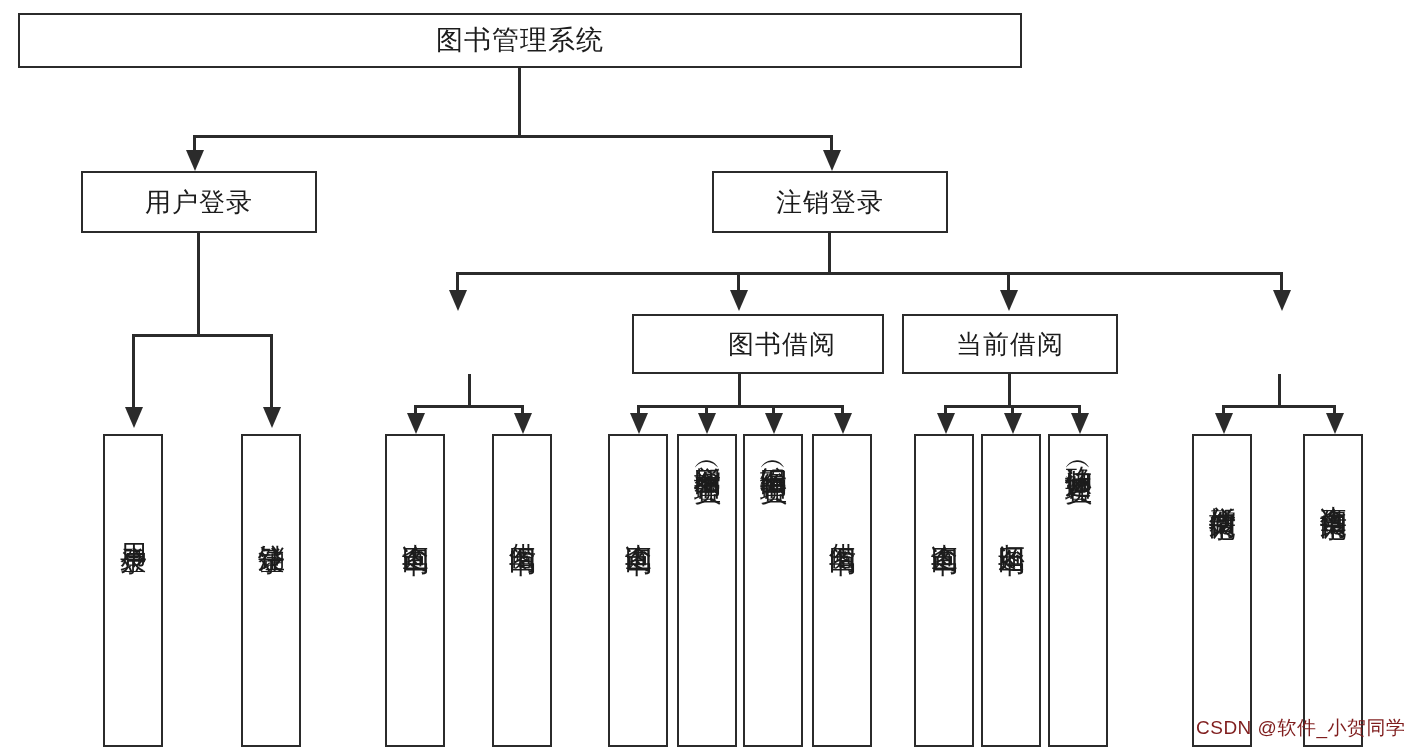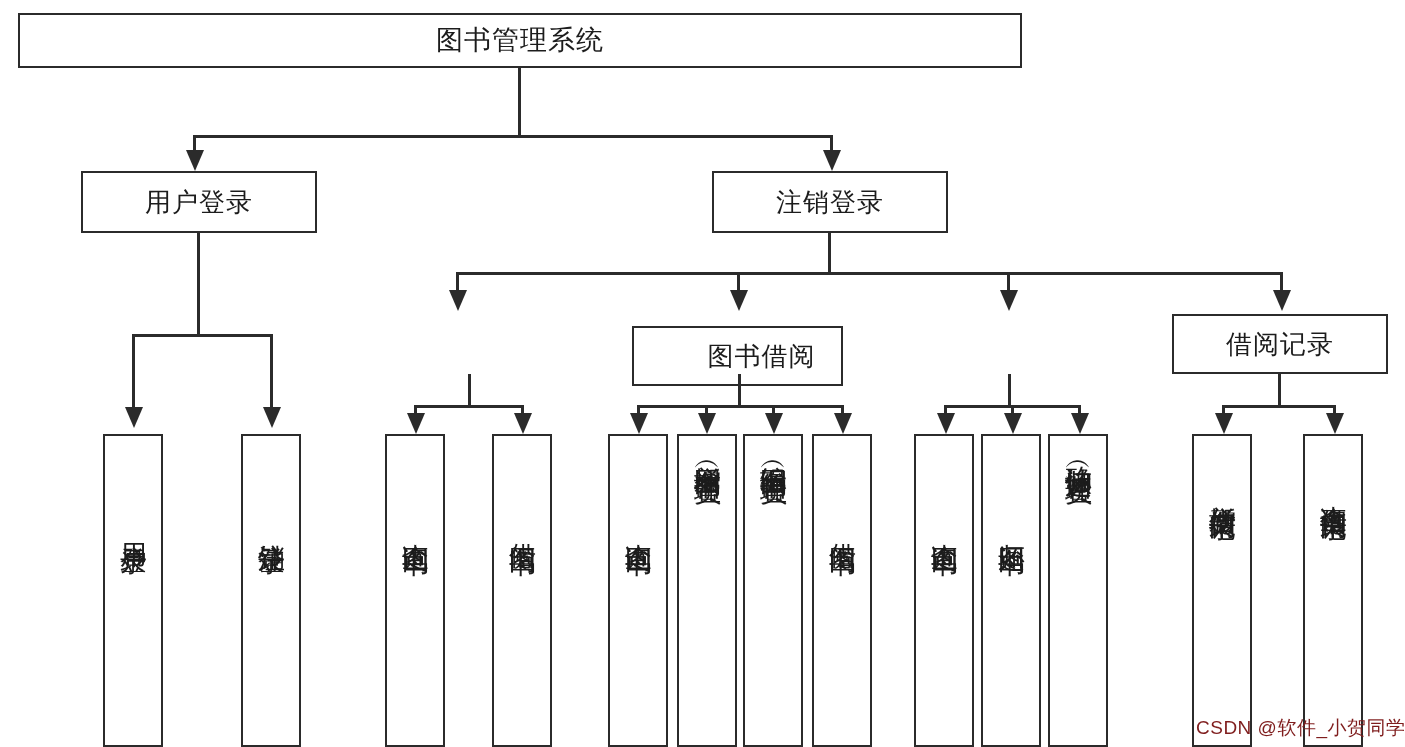--- a/index.html
+++ b/index.html
@@ -120,25 +120,25 @@
   <div class="hline" style="left:456px; top:272px; width:827px;"></div>
   <div class="vline" style="left:456px; top:272px; height:20px;"></div>
   <div class="arrow" style="left:449px; top:290px;"></div>
   <div class="vline" style="left:737px; top:272px; height:20px;"></div>
   <div class="arrow" style="left:730px; top:290px;"></div>
   <div class="vline" style="left:1007px; top:272px; height:20px;"></div>
   <div class="arrow" style="left:1000px; top:290px;"></div>
   <div class="vline" style="left:1280px; top:272px; height:20px;"></div>
   <div class="arrow" style="left:1273px; top:290px;"></div>
 
-  <div class="node h" style="left:632px; top:326px; width:211px; height:60px;padding-left:48px;">
+  <div class="node h" style="left:632px; top:314px; width:252px; height:60px;padding-left:48px;">
     <span class="node-label">图书借阅</span>
   </div>
-  <div class="node h" style="left:1172px; top:314px; width:216px; height:60px;">
-    <span class="node-label">借阅记录</span>
+  <div class="node h" style="left:902px; top:314px; width:216px; height:60px;">
+    <span class="node-label">当前借阅</span>
   </div>
 
   <div class="vline" style="left:468px; top:374px; height:33px;"></div>
   <div class="hline" style="left:414px; top:405px; width:110px;"></div>
   <div class="vline" style="left:414px; top:405px; height:14px;"></div>
   <div class="arrow" style="left:407px; top:413px;"></div>
   <div class="vline" style="left:521px; top:405px; height:14px;"></div>
   <div class="arrow" style="left:514px; top:413px;"></div>
 
   <div class="vline" style="left:738px; top:374px; height:33px;"></div>

